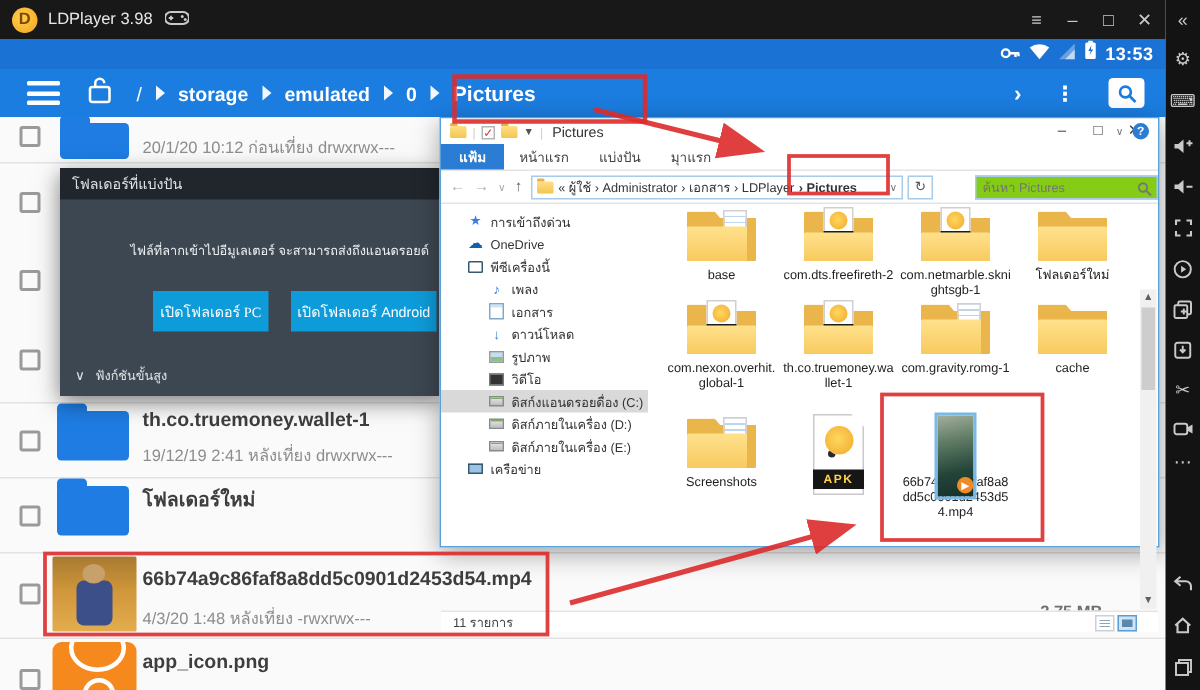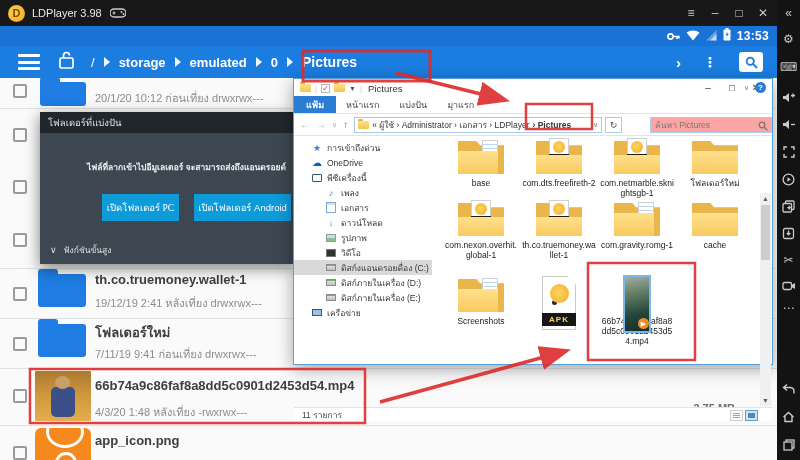--- a/index.html
+++ b/index.html
@@ -59,21 +59,21 @@
   .thumb-mp4::before { content:""; position:absolute; left:16px; top:16px; width:24px; height:30px; background:#3c4f88; border-radius:5px; }
   .thumb-app { position:absolute; left:35px; top:428px; width:56px; height:32px; border-radius:6px 6px 0 0; background:#f6891e; overflow:hidden; }
   .thumb-app::before { content:""; position:absolute; left:11px; top:-12px; width:32px; height:26px; border:3px solid #fff; border-radius:50%; }
   .thumb-app::after { content:""; position:absolute; left:20px; top:24px; width:16px; height:16px; border:3px solid #fff; border-radius:50%; }
 
   
   .spanel { position:absolute; left:40px; top:112px; width:253px; height:152px; background:#3d4751;
             box-shadow:0 4px 14px rgba(0,0,0,.5); z-index:6; color:#e9edf0; }
   .spanel-hd { position:absolute; left:0; top:0; width:253px; height:21px; background:#20262c;
                display:flex; align-items:center; padding-left:8px; font-size:9.5px; color:#dfe3e6; }
-  .spanel-hint { position:absolute; right:7px; top:48px; font-size:8.5px; color:#eceff1; white-space:nowrap;font-weight:bold; }
+  .spanel-hint { position:absolute; right:7px; top:48px; font-size:8.5px; color:#eceff1; white-space:nowrap; }
   .sbtn { position:absolute; top:82px; height:27px; background:#0d9bd9; color:#fff; font-size:9.5px;
           display:flex; align-items:center; justify-content:center; border:none; }
   .sbtn.pc { left:62px; width:77px;font-family:Liberation Serif, serif; }
   .sbtn.android { left:154px; width:97px; }
   .spanel-adv { position:absolute; left:10px; top:131px; display:flex; align-items:center; gap:7px; font-size:8.5px; color:#dfe3e6; }
   .adv-chev { font-size:9px; }
 
   
   .explorer { position:absolute; left:293px; top:78px; width:480px; height:287px; background:#fff;
               border:1px solid #57a2dd; box-shadow:0 4px 16px rgba(0,0,0,.35); z-index:10; font-size:9px; }
@@ -95,21 +95,21 @@
               display:flex; align-items:center; justify-content:center; }
   .ex-addr { position:absolute; left:0; top:35px; width:478px; height:21px; background:#fff; display:flex; align-items:center; }
   .nav-ar { color:#a9a9a9; font-size:10px; margin-left:6px; }
   .nav-ar.up { color:#666; }
   .addrbox { position:relative; margin-left:6px; width:248px; height:16px; border:1px solid #a8cbe8; background:#fff;
              display:flex; align-items:center; padding:0 3px; white-space:nowrap; overflow:hidden; }
   .addrtext { font-size:8.5px; color:#333; margin-left:3px; }
   .addr-current { font-size:8.5px; color:#333; margin-left:3px; }
   .addr-drop { position:absolute; right:3px; color:#777; font-size:7px; background:#fff; }
   .refreshbox { width:17px; height:16px; border:1px solid #a8cbe8; margin-left:3px; display:flex; align-items:center; justify-content:center; color:#555; font-size:9px; }
-  .searchbox { position:relative; margin-left:28px; width:122px; height:16px; border:1px solid #a8cbe8; background:#fca5a5; }
+  .searchbox { position:relative; margin-left:28px; width:122px; height:16px; border:1px solid #a8cbe8; background:#84cc16; }
   .searchbox input { position:absolute; inset:0; border:none; outline:none; font-size:8.5px; color:#555; padding:0 16px 0 4px;
                      font-family:"Liberation Sans","DejaVu Sans",sans-serif; background:transparent; }
   .searchbox svg { position:absolute; right:3px; top:3px; }
 
   .ex-body { position:absolute; left:0; top:56px; width:478px; height:215px; border-top:1px solid #e4e4e4; background:#fff; }
   .ex-side { position:absolute; left:0; top:4px; width:138px; height:211px; overflow:hidden; }
   .ex-side-item { position:relative; height:15px; display:flex; align-items:center; gap:5px; padding-left:18px; font-size:8.5px; color:#333; white-space:nowrap; }
   .ex-side-item.ind { padding-left:32px; }
   .ex-side-item.sel { background:#d9d9d9; }
   .ex-ico { width:10px; height:10px; display:inline-flex; align-items:center; justify-content:center; flex:0 0 10px; font-size:9px; }
@@ -342,21 +342,20 @@
 
     <span class="chk" style="left:13px; top:209px;"></span>
     <span class="afolder" style="left:38px; top:196px; width:48px; height:33px;"></span>
     <span class="fname" style="left:95px; top:194px;">th.co.truemoney.wallet-1</span>
     <span class="fmeta" style="left:95px; top:216px;">19/12/19 2:41 หลังเที่ยง   drwxrwx---</span>
     <span class="fdiv" style="top:240px"></span>
 
     <span class="chk" style="left:13px; top:259px;"></span>
     <span class="afolder" style="left:38px; top:246px; width:48px; height:33px;"></span>
     <span class="fname" style="left:95px; top:244px;">โฟลเดอร์ใหม่</span>
-    <span class="fmeta" style="left:95px; top:267px;">7/11/19 9:41 ก่อนเที่ยง   drwxrwx---</span>
     <span class="fdiv" style="top:290px"></span>
 
     <span class="chk" style="left:13px; top:311px;"></span>
     <span class="thumb-mp4" style="top:293px;"></span>
     <span class="fname" style="left:95px; top:300px;">66b74a9c86faf8a8dd5c0901d2453d54.mp4</span>
     <span class="fmeta" style="left:95px; top:325px;">4/3/20 1:48 หลังเที่ยง   -rwxrwx---</span>
     <span class="fsize" style="right:42px; top:324px;">2.75 MB</span>
     <span class="fdiv" style="top:347px"></span>
 
     <span class="chk" style="left:13px; top:368px;"></span>

